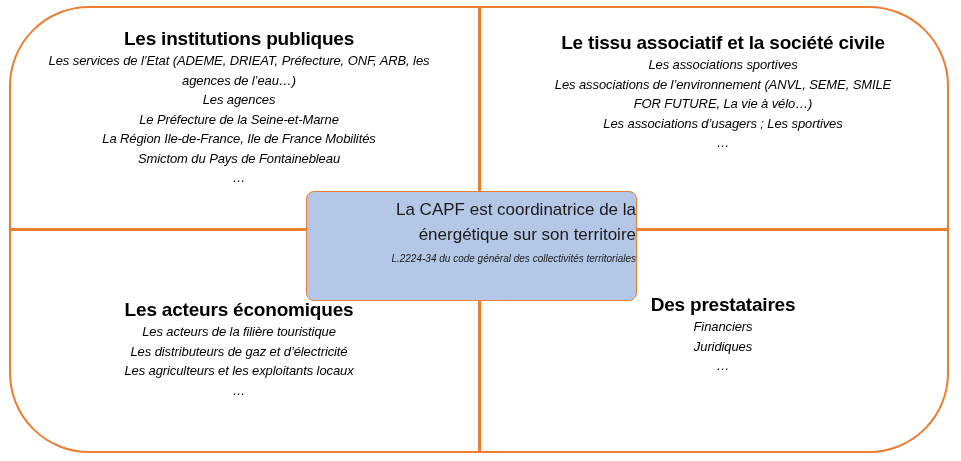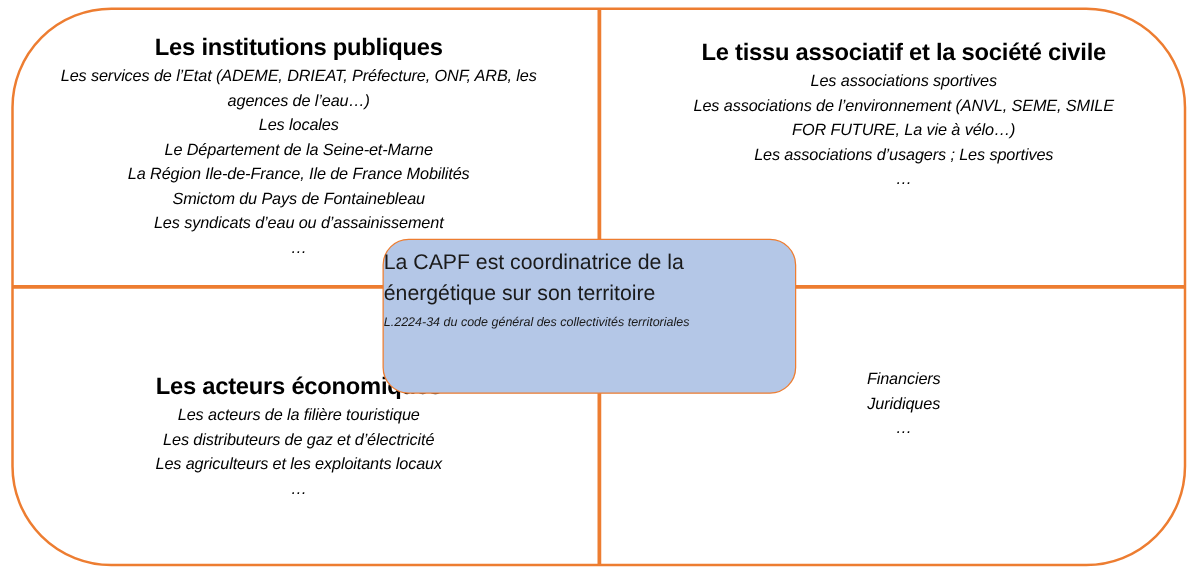--- a/index.html
+++ b/index.html
@@ -67,25 +67,25 @@
     .q-tl { left: 20px; top: 27px; width: 438px; }
     .q-tr { left: 500px; top: 31px; width: 446px; }
     .q-bl { left: 20px; top: 298px; width: 438px; }
     .q-br { left: 500px; top: 293px; width: 446px; }
 
     .center-box {
       position: absolute;
       left: 306px;
       top: 191px;
       width: 331px;
-      height: 124px;
+      height: 110px;
       background: #b4c7e7;
       border: 1.5px solid #ed7d31;
-      border-radius: 21px;
-      text-align: left;
+      border-radius: 8px;
+      text-align: right;
       padding-top: 5px;
     }
     .center-main {
       font-family: "Liberation Sans", sans-serif;
       font-size: 17px;
       line-height: 25px;
       color: #1a1a1a;
     }
     .center-ref {
       font-family: "Liberation Sans", sans-serif;
@@ -102,25 +102,24 @@
 
 <div class="canvas">
   <div class="outer"></div>
   <div class="divider-v"></div>
   <div class="divider-h"></div>
 
   <div class="quadrant q-tl">
     <div class="q-title">Les institutions publiques</div>
     <ul class="q-items">
       <li style="padding: 0 6px;">Les services de l’Etat (ADEME, DRIEAT, Préfecture, ONF, ARB, les agences de l’eau…)</li>
-      <li>Les locales</li>
-      <li>Le Département de la Seine-et-Marne</li>
+      <li>Les agences</li>
+      <li>Le Préfecture de la Seine-et-Marne</li>
       <li>La Région Ile-de-France, Ile de France Mobilités</li>
       <li>Smictom du Pays de Fontainebleau</li>
-      <li>Les syndicats d’eau ou d’assainissement</li>
       <li>…</li>
     </ul>
   </div>
 
   <div class="quadrant q-tr">
     <div class="q-title">Le tissu associatif et la société civile</div>
     <ul class="q-items">
       <li>Les associations sportives</li>
       <li style="padding: 0 50px;">Les associations de l’environnement (ANVL, SEME, SMILE FOR FUTURE, La vie à vélo…)</li>
       <li>Les associations d’usagers ; Les sportives</li>
@@ -132,20 +131,21 @@
     <div class="q-title">Les acteurs économiques</div>
     <ul class="q-items">
       <li>Les acteurs de la filière touristique</li>
       <li>Les distributeurs de gaz et d’électricité</li>
       <li>Les agriculteurs et les exploitants locaux</li>
       <li>…</li>
     </ul>
   </div>
 
   <div class="quadrant q-br">
+    <div class="q-title">Des prestataires</div>
     <ul class="q-items">
       <li>Financiers</li>
       <li>Juridiques</li>
       <li>…</li>
     </ul>
   </div>
 
   <div class="center-box">
     <div class="center-main">La CAPF est coordinatrice de la</div>
     <div class="center-main">énergétique sur son territoire</div>

